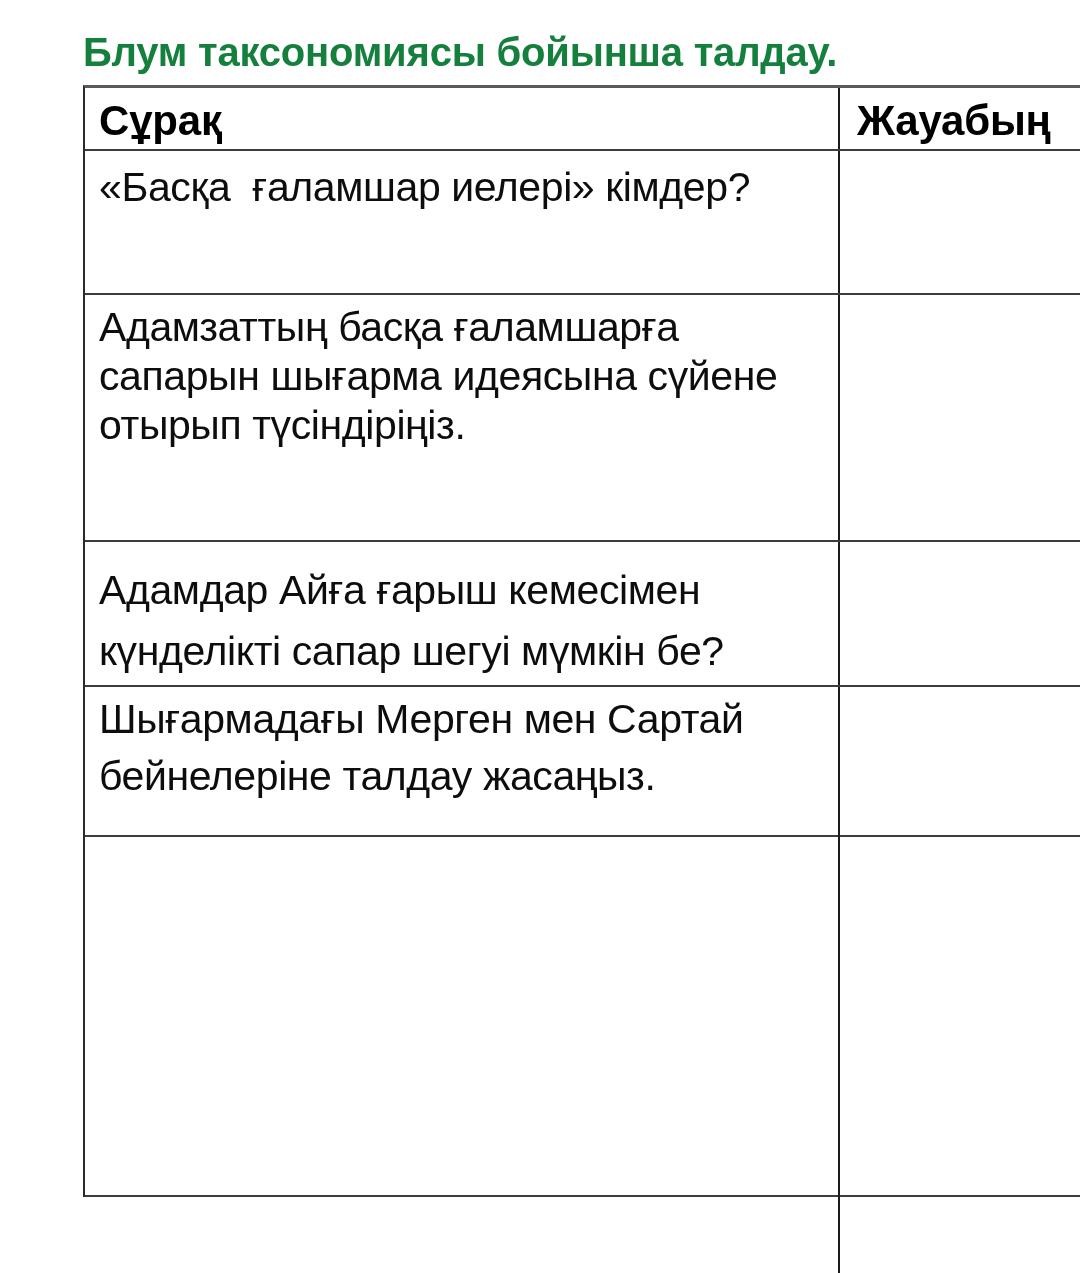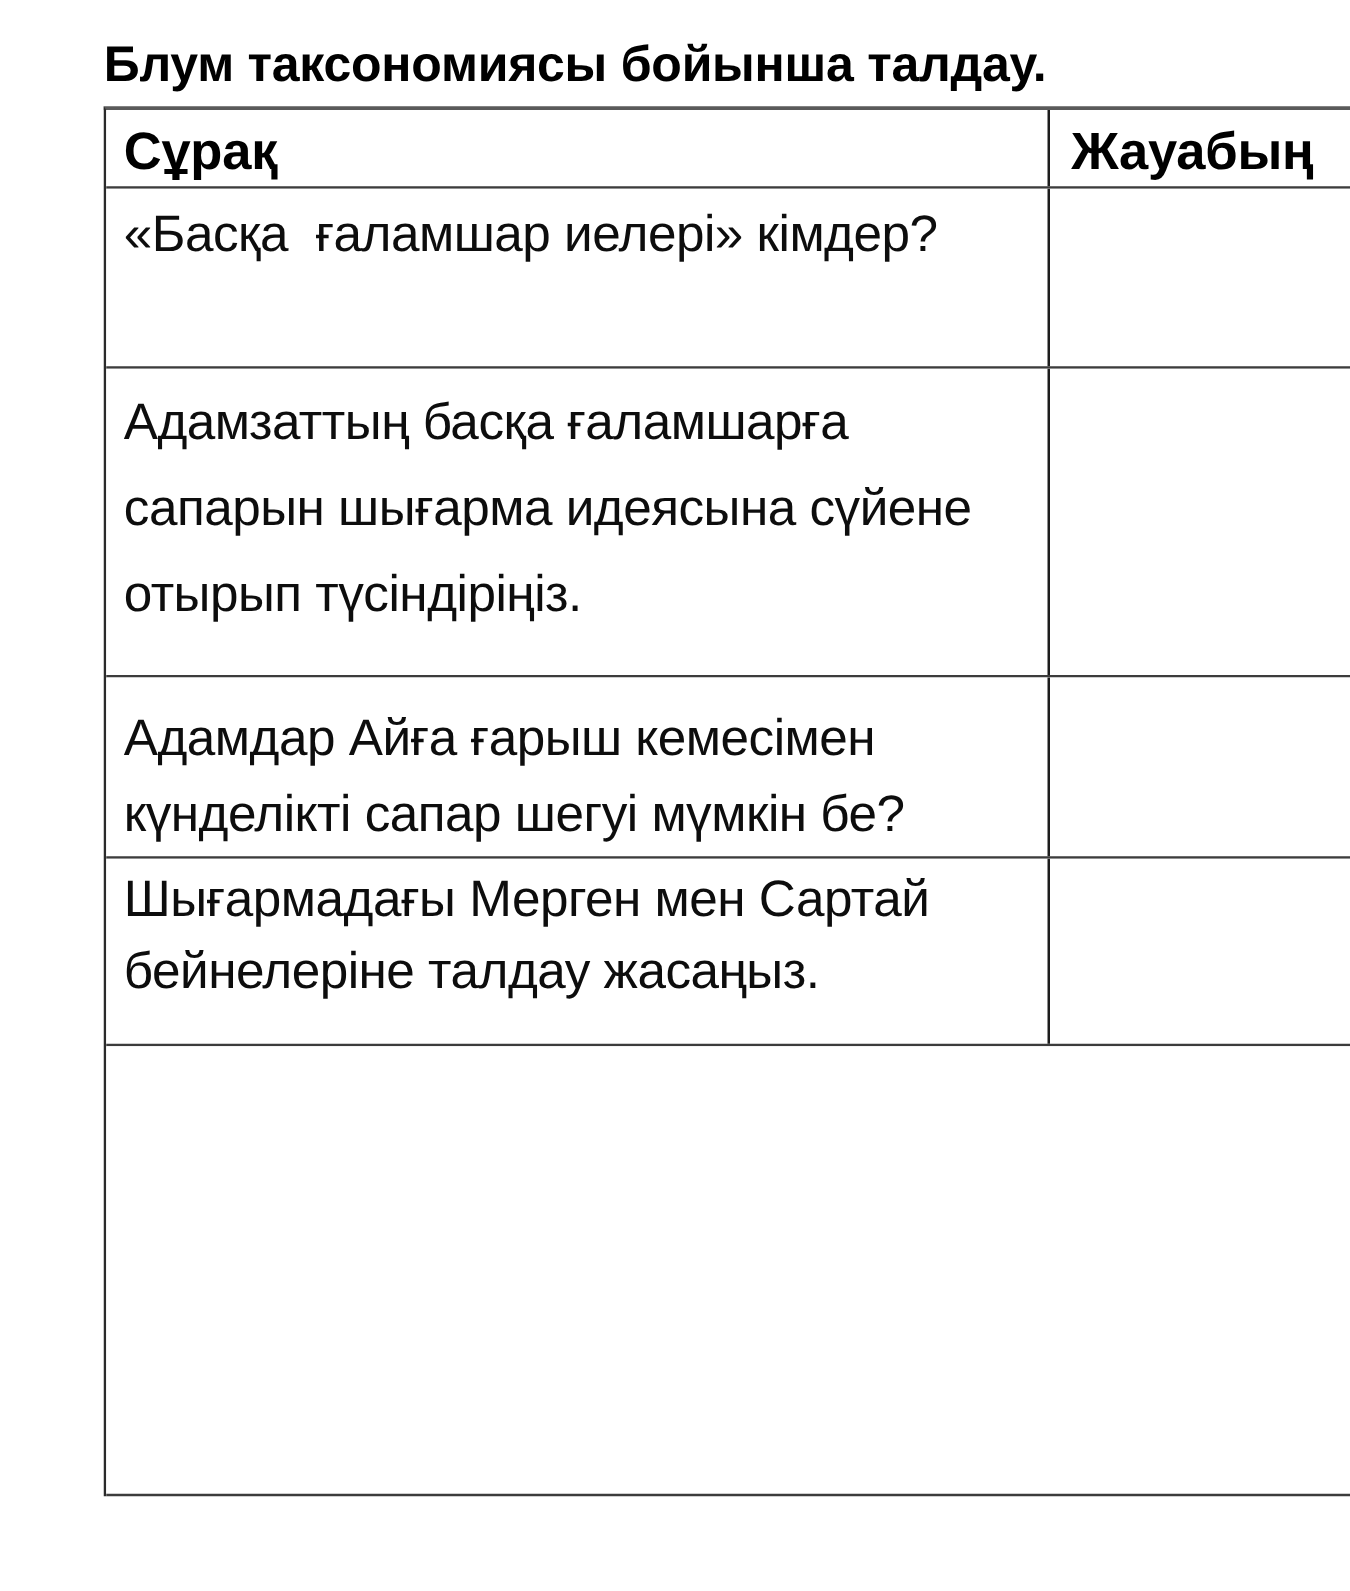--- a/index.html
+++ b/index.html
@@ -57,48 +57,48 @@
   }
   .cell.a {
     flex: 1 1 auto;
     padding: 8px 10px 0 17px;
   }
   
   .row-header { height: 63px; }
   .row-0 { height: 144px; }
   .row-1 { height: 247px; }
   .row-2 { height: 145px; }
-  .row-3 { height: 150px; }
+  .row-3 { height: 150px; flex-direction: column; }
   .row-4 { height: 360px; }
 
   .header-label {
     font-size: 42px;
     font-weight: bold;
     line-height: 50px;
     letter-spacing: -0.2px;
   }
   .question-text {
     font-size: 41px;
     color: #0d0d0d;
     letter-spacing: -0.4px;
     white-space: pre-wrap;
     line-height: 52px;
   }
   .row-0 .question-text { padding-top: 10px; }
-  .row-1 .question-text { line-height: 69px; padding-top: 8px; }
+  .row-1 .question-text { line-height: 49px; padding-top: 8px; }
   .row-2 .question-text { line-height: 61px; padding-top: 18px; }
   .row-3 .question-text { line-height: 57px; padding-top: 4px; }
   .row-4 .question-text { line-height: 52px; padding-top: 6px; }
 </style>
 </head>
 <body>
 
 <div class="page">
 
-  <h1 class="doc-title" style="color: #000000;">Блум таксономиясы бойынша талдау.</h1>
+  <h1 class="doc-title" style="color: #15803d;">Блум таксономиясы бойынша талдау.</h1>
 
   <div class="bloom-table">
 
     <div class="t-row row-header">
       <div class="cell q header-label">Сұрақ</div>
       <div class="cell a header-label">Жауабың</div>
     </div>
 
     <div class="t-row row-0">
       <div class="cell q question-text">«Басқа  ғаламшар иелері» кімдер?</div>

